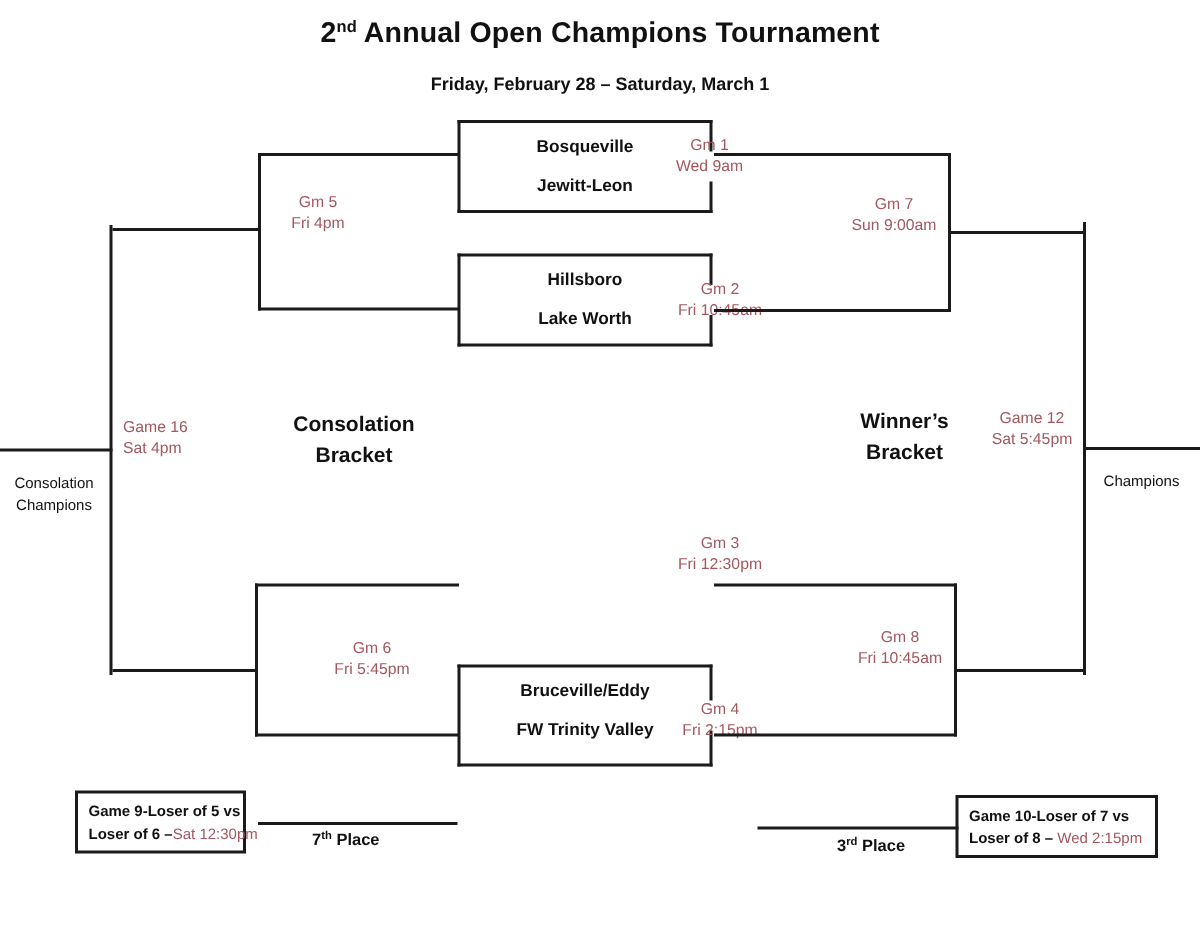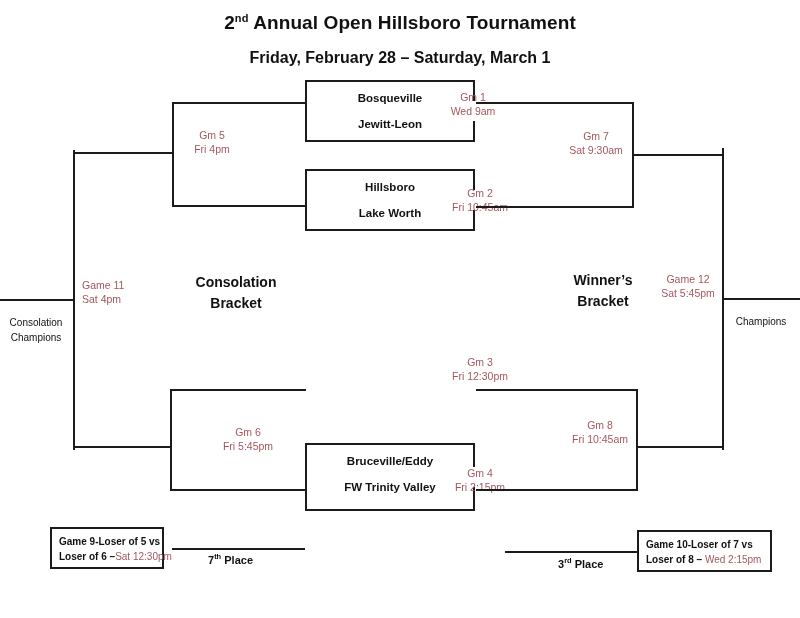--- a/index.html
+++ b/index.html
@@ -3,21 +3,21 @@
 <meta charset="utf-8">
 <style>
   html,body{margin:0;padding:0;background:#fff;}
   body{font-family:"Liberation Sans",sans-serif;}
   #stage{position:relative;width:800px;height:618px;background:#fff;overflow:hidden;}
 
   .ttl{position:absolute;width:100%;text-align:center;top:12px;
        font-size:19px;font-weight:bold;color:#111;letter-spacing:.1px;}
   .ttl sup{font-size:11px;vertical-align:super;}
   .sub{position:absolute;width:100%;text-align:center;top:49px;
-       font-size:16px;font-weight:bold;color:#111;}
+       font-size:12px;font-weight:bold;color:#111;}
 
   
   .h{position:absolute;background:#1b1b1b;height:2px;}
   .v{position:absolute;background:#1b1b1b;width:2px;}
 
   
   .gbox{position:absolute;box-sizing:border-box;}
   .gbox .bt,.gbox .bb{position:absolute;left:0;right:0;height:2px;background:#1b1b1b;}
   .gbox .bt{top:0;} .gbox .bb{bottom:0;}
   .gbox .bl{position:absolute;top:0;bottom:0;left:0;width:2px;background:#1b1b1b;}
@@ -42,21 +42,21 @@
   .pbox div{font-size:10px;font-weight:bold;color:#111;line-height:15px;white-space:nowrap;}
   .pbox .tm{color:#a2575d;font-weight:normal;}
   .place{position:absolute;font-size:11px;font-weight:bold;color:#111;white-space:nowrap;}
   .place sup{font-size:7.5px;vertical-align:super;}
 </style>
 </head>
 <body>
 
 <div id="stage">
 
-  <div class="ttl"><span>2</span><sup>nd</sup><span> Annual Open Hillsboro Tournament</span></div>
+  <div class="ttl"><span>2</span><sup>nd</sup><span> Annual Open Champions Tournament</span></div>
   <div class="sub">Friday, February 28 – Saturday, March 1</div>
 
   <div class="gbox" style="left:305px;top:80px;width:170px;height:62px;">
     <span class="bt"></span>
     <span class="bb"></span>
     <span class="bl"></span>
     <span class="br1" style="top:0;height:21px;"></span>
     <span class="br2" style="bottom:0;height:21px;"></span>
     <span class="team t1">Bosqueville</span>
     <span class="team t2">Jewitt-Leon</span>
@@ -98,21 +98,21 @@
     <span>Gm 4</span>
     <span class="l2">Fri 2:15pm</span>
   </div>
 
   <div class="h" style="left:476px;top:102px;width:158px;"></div>
   <div class="h" style="left:476px;top:206px;width:158px;"></div>
   <div class="v" style="left:632px;top:102px;height:106px;"></div>
   <div class="h" style="left:634px;top:154px;width:90px;"></div>
   <div class="gl" style="left:560px;top:129px;width:72px;">
     <span>Gm 7</span>
-    <span class="l2">Sat 9:30am</span>
+    <span class="l2">Sun 9:00am</span>
   </div>
 
   <div class="h" style="left:476px;top:389px;width:162px;"></div>
   <div class="h" style="left:476px;top:489px;width:162px;"></div>
   <div class="v" style="left:636px;top:389px;height:102px;"></div>
   <div class="h" style="left:638px;top:446px;width:86px;"></div>
   <div class="gl" style="left:560px;top:418px;width:80px;">
     <span>Gm 8</span>
     <span class="l2">Fri 10:45am</span>
   </div>
@@ -145,21 +145,21 @@
   <div class="v" style="left:170px;top:389px;height:102px;"></div>
   <div class="h" style="left:75px;top:446px;width:97px;"></div>
   <div class="gl" style="left:172px;top:425px;width:80px;padding-left:36px;">
     <span>Gm 6</span>
     <span class="l2">Fri 5:45pm</span>
   </div>
 
   <div class="v" style="left:73px;top:150px;height:300px;"></div>
   <div class="h" style="left:0px;top:299px;width:75px;"></div>
   <div class="gl" style="left:82px;top:278px;width:66px;text-align:left;">
-    <span>Game 11</span>
+    <span>Game 16</span>
     <span class="l2">Sat 4pm</span>
   </div>
   <div class="endlbl" style="left:2px;top:315px;width:68px;">
     <span>Consolation</span><br>
     <span>Champions</span>
   </div>
   <div class="bigb" style="left:180px;top:272px;width:112px;">
     <span>Consolation</span><br>
     <span>Bracket</span>
   </div>

